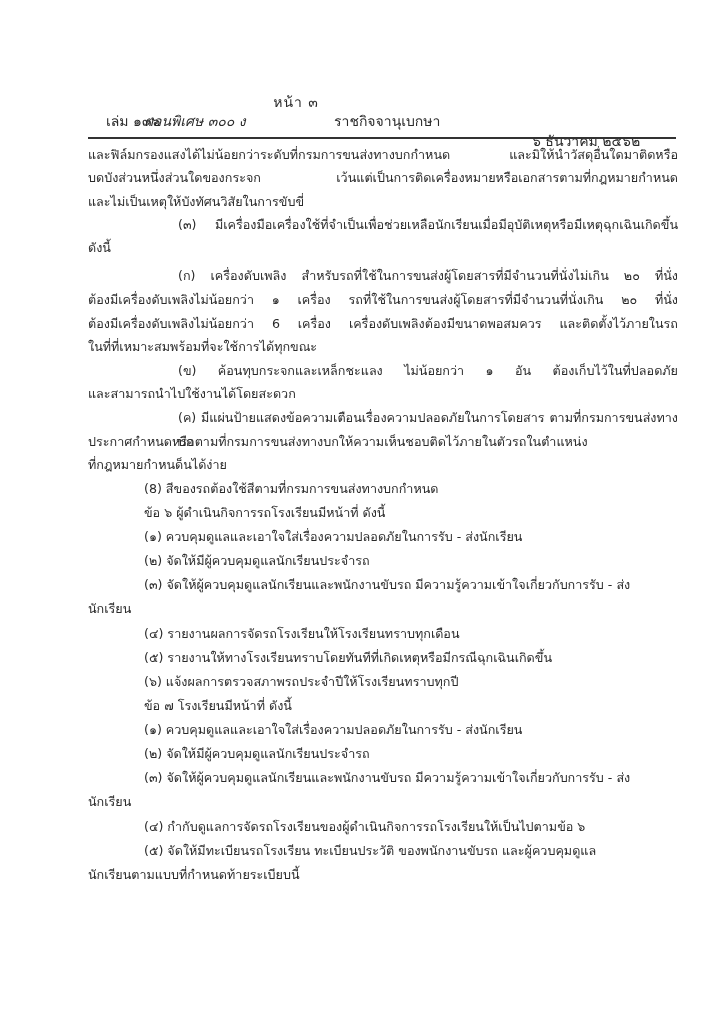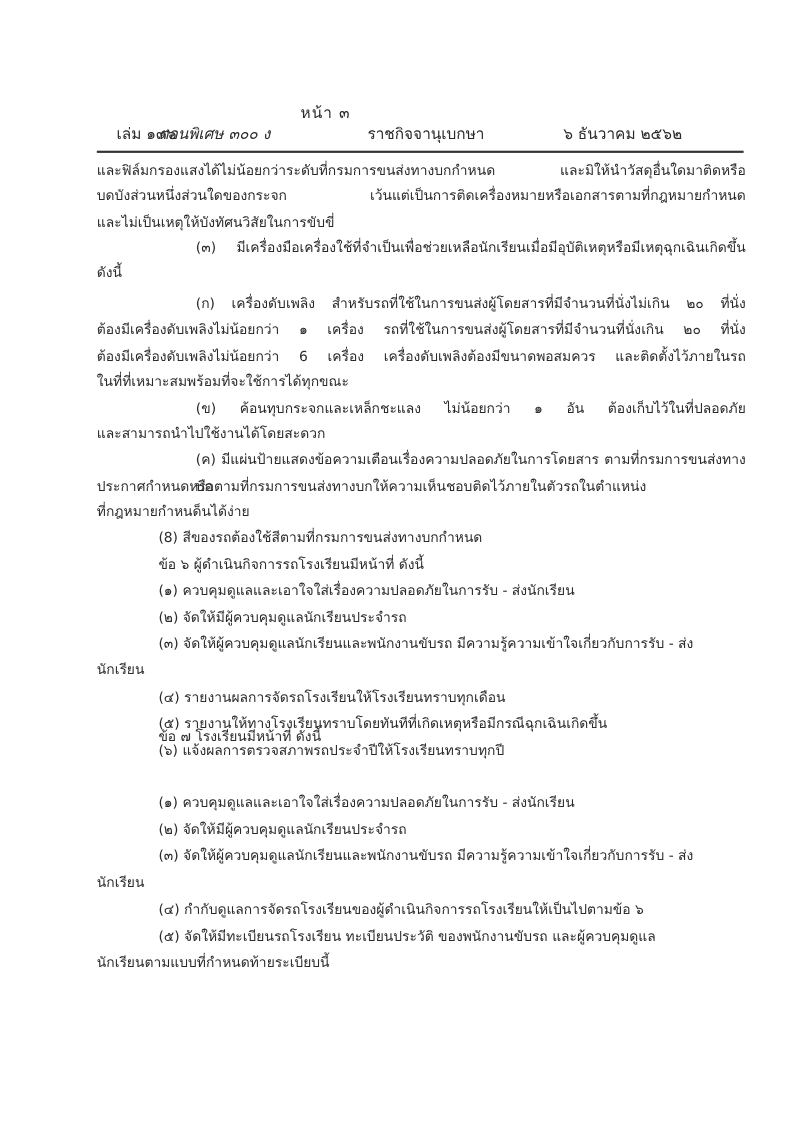--- a/index.html
+++ b/index.html
@@ -12,21 +12,21 @@
     font-size: 14px; letter-spacing: 1px;
   }
   .header {
     position: absolute; top: 110px; left: 88px; width: 588px; height: 24px;
     font-size: 14px;
   }
   .header span { position: absolute; top: 0; white-space: nowrap; }
   .h-vol { left: 18px; }
   .h-issue { left: 56px; font-style: italic; }
   .h-title { left: 246px; text-align: center; }
-  .h-date { left: 424px; }
+  .h-date { left: 444px; margin-top: 20px; }
   .rule {
     position: absolute; top: 137px; left: 88px; width: 588px; height: 2px; background: #333;
   }
   .body-text {
     position: absolute; left: 88px; width: 590px; font-size: 12.6px; line-height: 23.5px;
   }
   .line { position: absolute; left: 0; white-space: nowrap; text-align: right; }
   .ind1 { left: 56px; }
   .ind2 { left: 90px; }
   .just { width: 590px; text-align: justify; text-align-last: justify; white-space: normal; }
@@ -62,21 +62,21 @@
   <div class="line" style="top:453px">ที่กฎหมายกำหนด็นได้ง่าย</div>
   <div class="line ind1" style="top:477px">(8) สีของรถต้องใช้สีตามที่กรมการขนส่งทางบกกำหนด</div>
   <div class="line ind1" style="top:501px">ข้อ ๖ ผู้ดำเนินกิจการรถโรงเรียนมีหน้าที่ ดังนี้</div>
   <div class="line ind1" style="top:525px">(๑) ควบคุมดูแลและเอาใจใส่เรื่องความปลอดภัยในการรับ - ส่งนักเรียน</div>
   <div class="line ind1" style="top:549px">(๒) จัดให้มีผู้ควบคุมดูแลนักเรียนประจำรถ</div>
   <div class="line ind1" style="top:573px">(๓) จัดให้ผู้ควบคุมดูแลนักเรียนและพนักงานขับรถ มีความรู้ความเข้าใจเกี่ยวกับการรับ - ส่ง</div>
   <div class="line" style="top:597px">นักเรียน</div>
   <div class="line ind1" style="top:622px">(๔) รายงานผลการจัดรถโรงเรียนให้โรงเรียนทราบทุกเดือน</div>
   <div class="line ind1" style="top:646px">(๕) รายงานให้ทางโรงเรียนทราบโดยทันทีที่เกิดเหตุหรือมีกรณีฉุกเฉินเกิดขึ้น</div>
   <div class="line ind1" style="top:670px">(๖) แจ้งผลการตรวจสภาพรถประจำปีให้โรงเรียนทราบทุกปี</div>
-  <div class="line ind1" style="top:658px">ข้อ ๗ โรงเรียนมีหน้าที่ ดังนี้</div>
+  <div class="line ind1" style="top:694px">ข้อ ๗ โรงเรียนมีหน้าที่ ดังนี้</div>
   <div class="line ind1" style="top:718px">(๑) ควบคุมดูแลและเอาใจใส่เรื่องความปลอดภัยในการรับ - ส่งนักเรียน</div>
   <div class="line ind1" style="top:742px">(๒) จัดให้มีผู้ควบคุมดูแลนักเรียนประจำรถ</div>
   <div class="line ind1" style="top:766px">(๓) จัดให้ผู้ควบคุมดูแลนักเรียนและพนักงานขับรถ มีความรู้ความเข้าใจเกี่ยวกับการรับ - ส่ง</div>
   <div class="line" style="top:790px">นักเรียน</div>
   <div class="line ind1" style="top:815px">(๔) กำกับดูแลการจัดรถโรงเรียนของผู้ดำเนินกิจการรถโรงเรียนให้เป็นไปตามข้อ ๖</div>
   <div class="line ind1" style="top:839px">(๕) จัดให้มีทะเบียนรถโรงเรียน ทะเบียนประวัติ ของพนักงานขับรถ และผู้ควบคุมดูแล</div>
   <div class="line" style="top:863px">นักเรียนตามแบบที่กำหนดท้ายระเบียบนี้</div>
 </div>
 
 </body></html>

